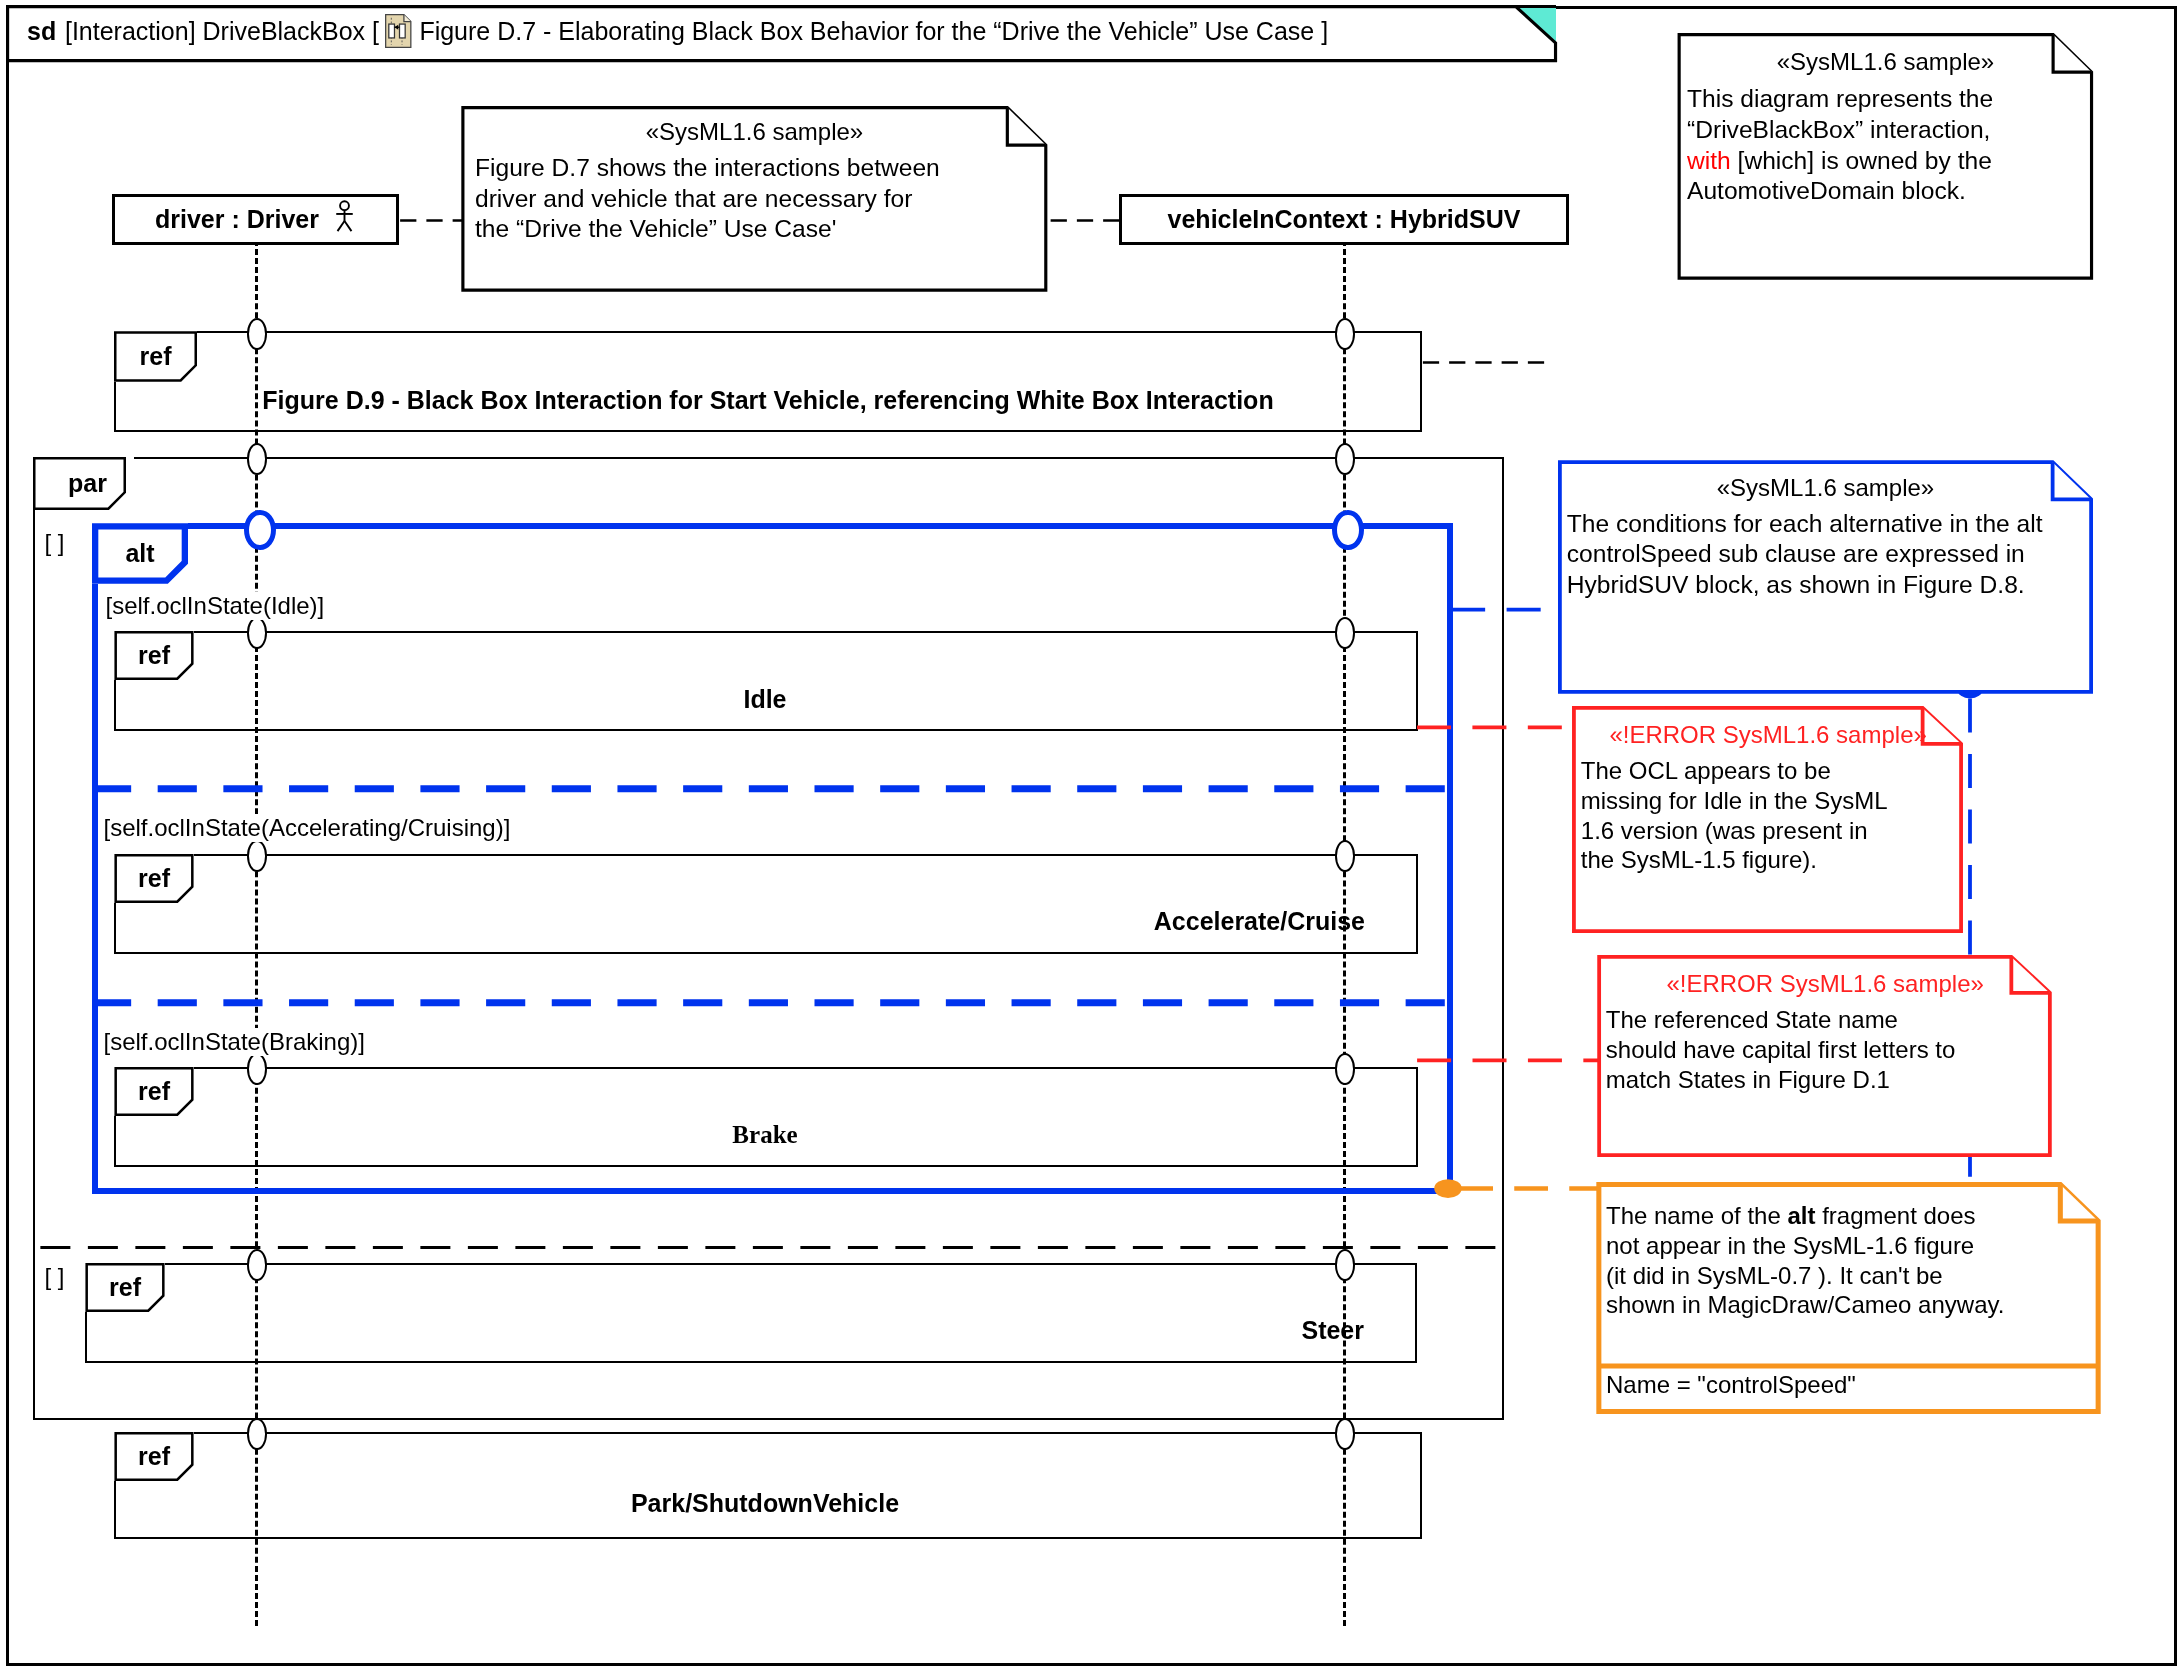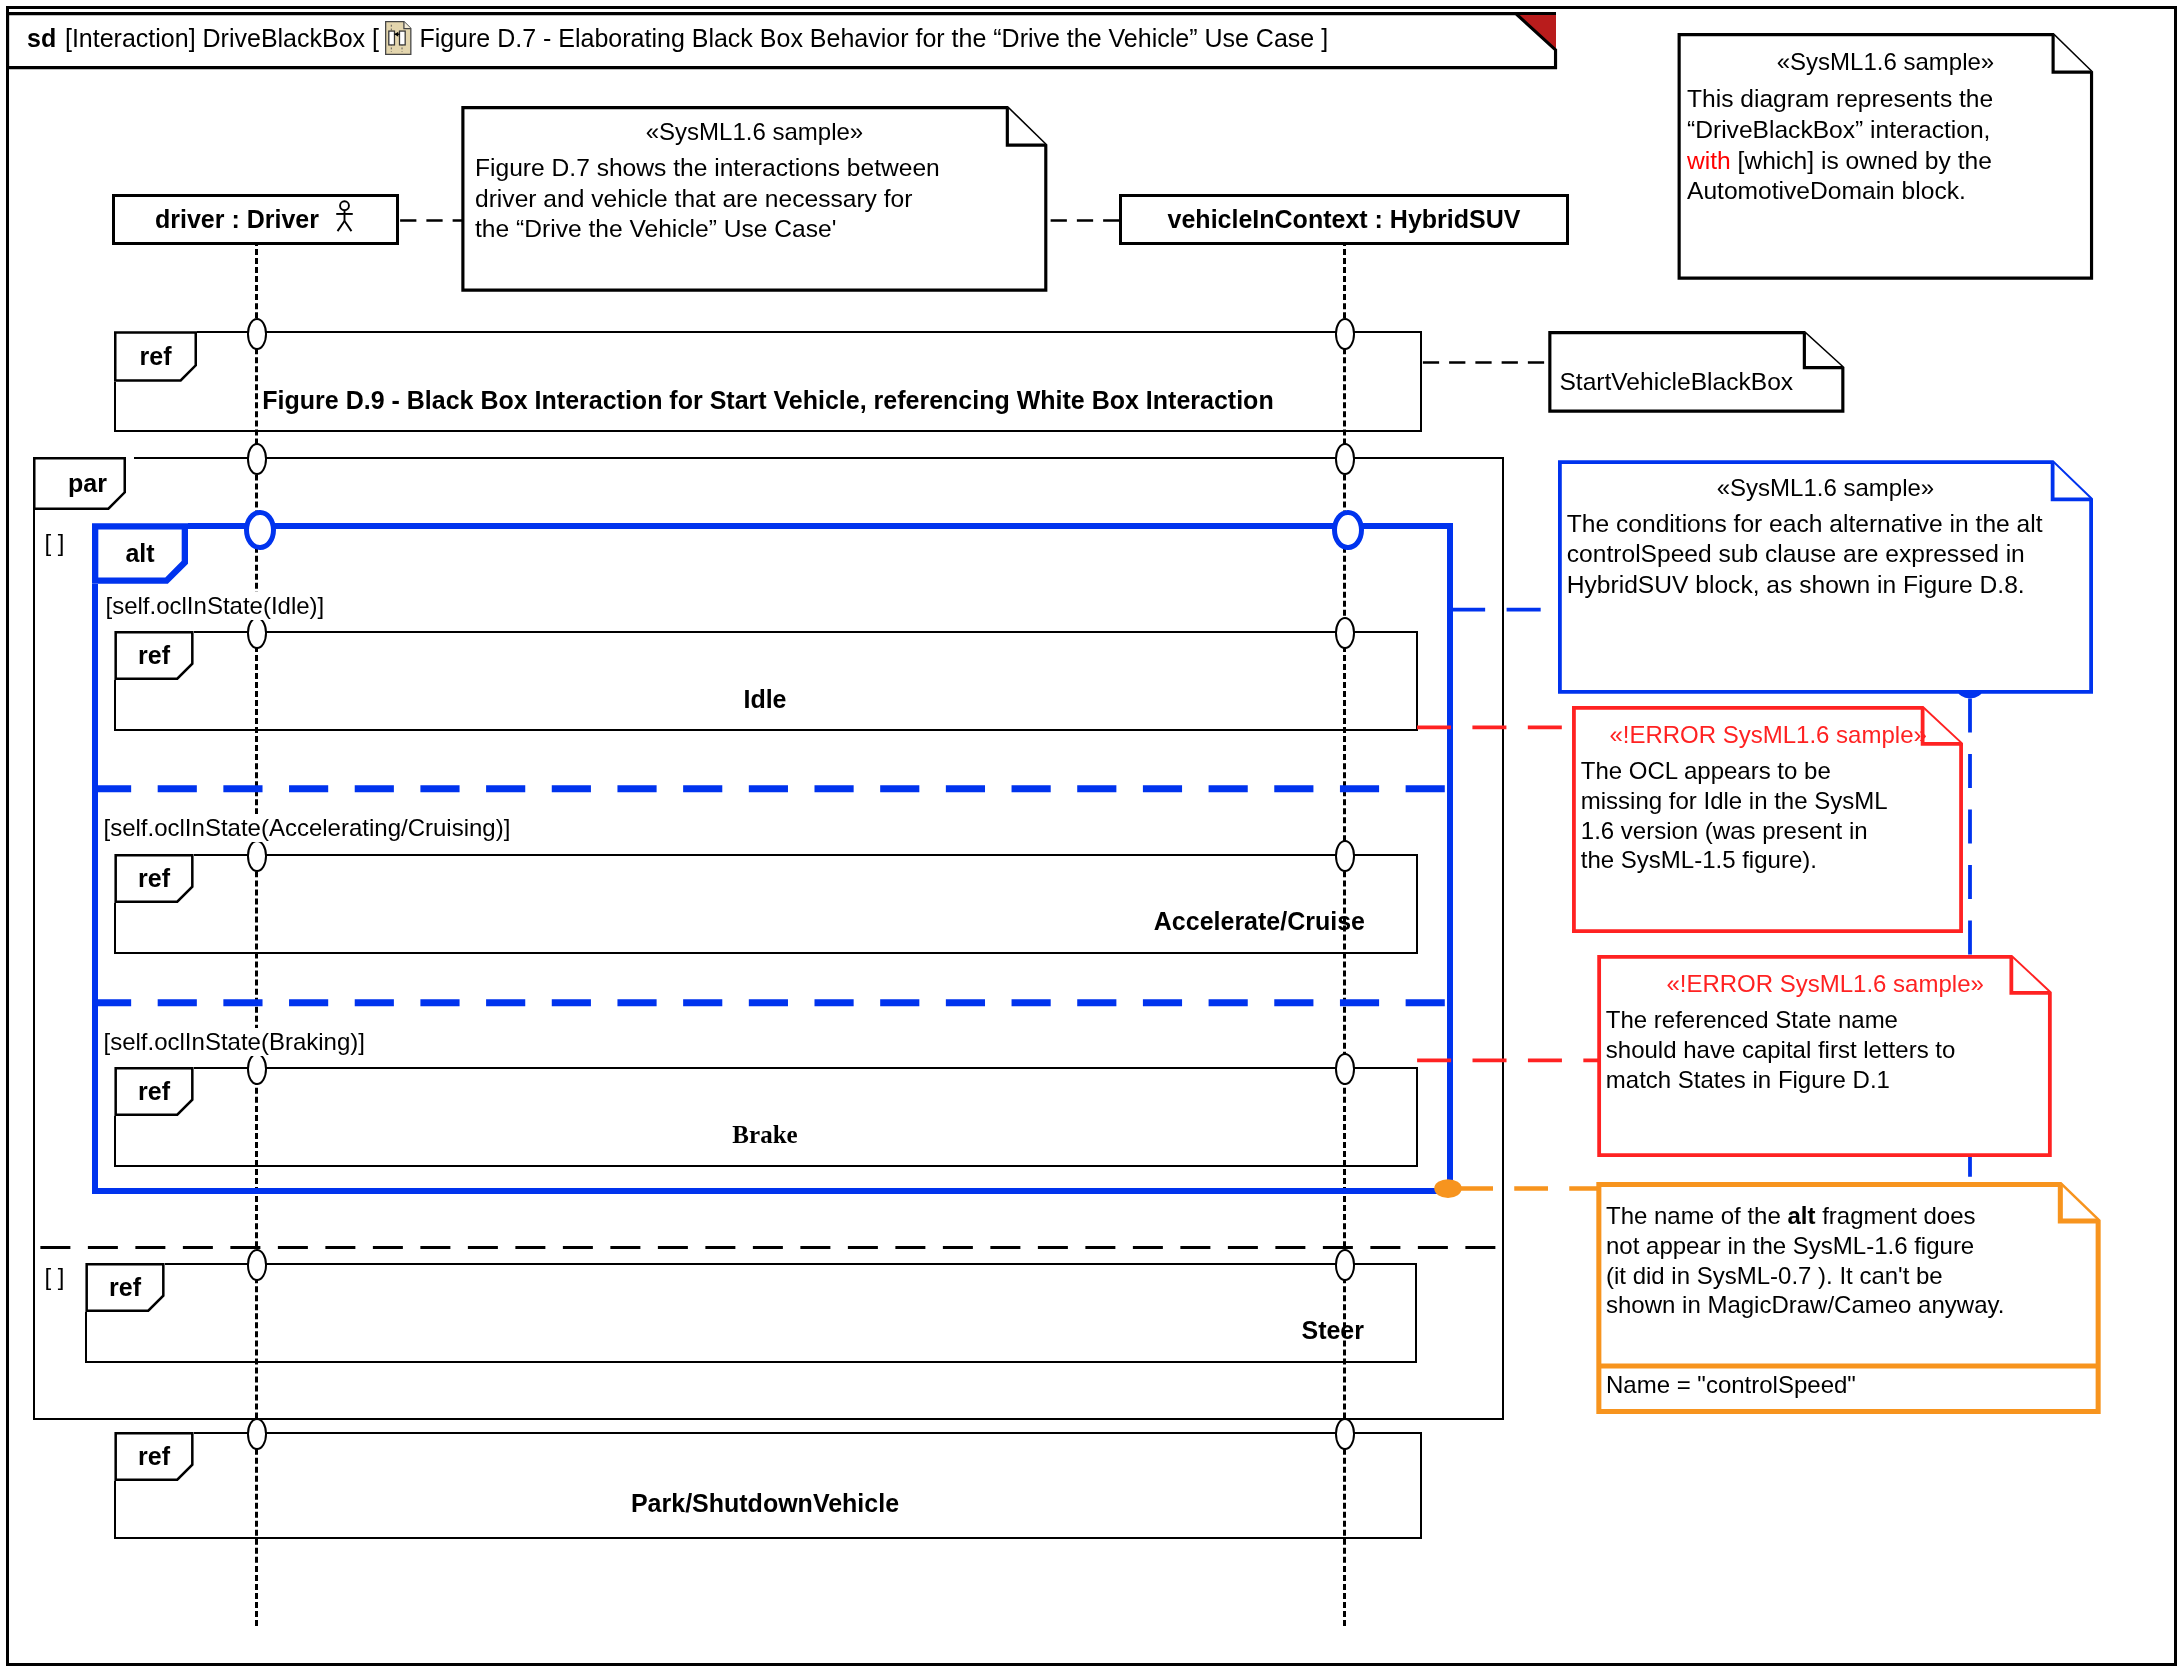--- a/index.html
+++ b/index.html
@@ -3,21 +3,21 @@
 <meta charset="utf-8">
 <style>
   html,body{margin:0;padding:0;background:#fff;}
   body{font-family:"Liberation Sans",sans-serif;}
   #canvas{position:relative;width:2183px;height:1673px;background:#fff;overflow:hidden;}
   .abs{position:absolute;box-sizing:border-box;}
   .thinframe{border:2.5px solid #000;background:transparent;}
   
   #diagram-frame{left:6.3px;top:6.3px;width:2171px;height:1660px;border:3.2px solid #000;background:#fff;}
   
-  #sd-header{left:6.3px;top:12px;height:49px;background:#b91c1c;border-left:3.2px solid #000;border-top:3.2px solid #000;}
+  #sd-header{left:6.3px;top:5px;height:49px;background:#5eead4;border-left:3.2px solid #000;border-top:3.2px solid #000;}
   #sd-header .inner{position:relative;height:100%;display:flex;align-items:center;padding-left:17.7px;white-space:nowrap;font-size:25px;}
   
   .lifehead{border:3.2px solid #000;background:#fff;display:flex;align-items:center;justify-content:center;font-weight:bold;font-size:25px;}
   .lifeline{position:absolute;width:0;border-left:3.2px dashed #000;}
   .occ{position:absolute;width:16.4px;height:28px;border:2.5px solid #000;border-radius:50%;background:#fff;}
   .occ.blue{border-color:#0033EE;border-width:5.7px;width:21.5px;height:30px;}
   .note-ul{text-align:center;font-size:24px;margin-bottom:6.3px;}
   
   .optag{position:absolute;background:#fff;display:flex;align-items:center;justify-content:center;font-weight:bold;font-size:25px;z-index:6;}
   .optag svg{position:absolute;left:0;top:0;}
@@ -124,27 +124,20 @@
     <span>ref</span>
   </div>
   <div class="refname" style="left:165px;top:386px;width:1206px;text-align:center;">Figure D.9 - Black Box Interaction for Start Vehicle, referencing White Box Interaction</div>
   <div class="occ" style="left:247px;top:318px;"></div>
   <div class="occ" style="left:1335px;top:318px;"></div>
 
   <svg class="connector" style="left:1422px;top:350px;" width="133" height="25" viewBox="0 0 210 40">
     <line x1="0" y1="20" x2="200" y2="20" stroke="#000" stroke-width="4" stroke-dasharray="26,16"></line>
   </svg>
 
-  <div class="abs" style="left:1548px;top:331px;width:297px;height:82px;">
-    <svg width="297" height="82" viewBox="0 0 470 130" style="position:absolute;left:0;top:0;">
-      <path d="M2.5,2.5 L406,2.5 L467,58 L467,127 L2.5,127 Z" fill="#fff" stroke="#000" stroke-width="5"></path>
-      <path d="M406,2.5 L406,58 L467,58" fill="#fff" stroke="#000" stroke-width="5"></path>
-    </svg>
-    <div style="position:relative;padding:37px 0 0 11.4px;font-size:24.6px;">StartVehicleBlackBox</div>
-  </div>
 
   <div class="abs thinframe" style="left:33px;top:457px;width:1471px;height:963px;"></div>
   <div class="optag" style="left:33px;top:457px;width:93px;height:53px;padding-left:8px;">
     <svg width="93" height="53" viewBox="0 0 148 84">
         <path d="M2,2 L146,2 L146,56 L120,82 L2,82 Z" fill="#fff" stroke="#000" stroke-width="4"></path>
       </svg>
     <span>par</span>
   </div>
   <div class="occ" style="left:247px;top:443px;"></div>
   <div class="occ" style="left:1335px;top:443px;"></div>

